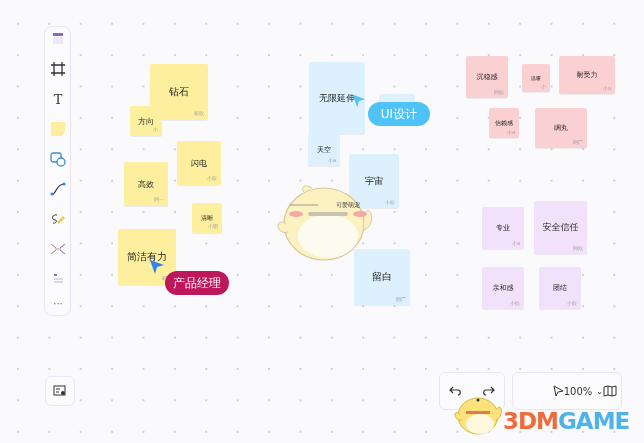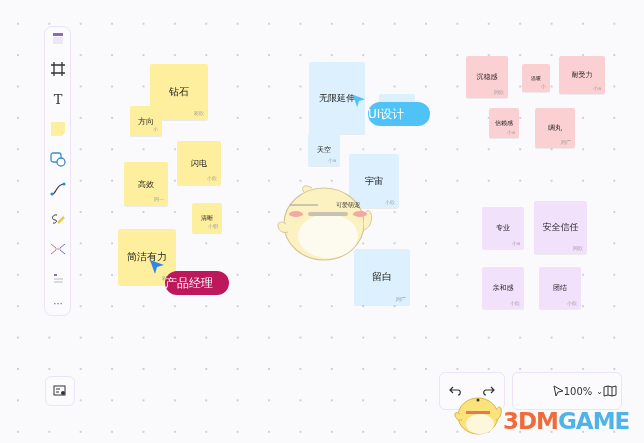--- a/index.html
+++ b/index.html
@@ -23,21 +23,21 @@
     display: flex; align-items: center; justify-content: center;
     color: #222; box-shadow: 0 1px 0 rgba(0,0,0,0.06); margin-top: 8px;
   }
   .note .author { position: absolute; right: 4px; bottom: 3px; font-size: 5px; color: #999; }
   .y { background: #fdef9e; font-family: Liberation Mono, monospace; }
   .b { background: #dcf1fd; }
   .p { background: #fbd0d3; }
   .v { background: #f2e1fb; }
   .badge {
     position: absolute; height: 24px; border-radius: 12px; color: #fff;
-    font-size: 12px; display: flex; align-items: center; justify-content: flex-start;
+    font-size: 12px; display: flex; align-items: center; justify-content: center;
   }
   .panel {
     position: absolute; height: 38px; top: 372px; border: 1px solid #ece4f6;
     border-radius: 6px; background: #fbfbfd; display: flex; align-items: center;
   }
   .pbtn { display:flex; align-items:center; justify-content:center; font-size: 10px; color:#333; }
   .mascot { position: absolute; }
   .watermark {
     position: absolute; left: 503px; top: 408px; font-size: 23px; font-weight: bold;
     font-family: "DejaVu Sans", sans-serif; letter-spacing: -1px;
@@ -147,29 +147,29 @@
 </div>
 
 <div class="note p" style="left:466px;top:48px;width:42px;height:42px;font-size:7px">
   <span>沉稳感</span>
   <span class="author">阿欣</span>
 </div>
 <div class="note p" style="left:522px;top:56px;width:28px;height:28px;font-size:5px">
   <span>温暖</span>
   <span class="author">小</span>
 </div>
-<div class="note p" style="left:559px;top:48px;width:46px;height:38px;font-size:7px">
+<div class="note p" style="left:559px;top:48px;width:56px;height:38px;font-size:7px">
   <span>耐受力</span>
   <span class="author">小a</span>
 </div>
 <div class="note p" style="left:489px;top:100px;width:30px;height:30px;font-size:6px">
   <span>信赖感</span>
   <span class="author">小a</span>
 </div>
-<div class="note p" style="left:535px;top:100px;width:40px;height:40px;font-size:7px">
+<div class="note p" style="left:535px;top:100px;width:52px;height:40px;font-size:7px">
   <span>绸丸</span>
   <span class="author">阿广</span>
 </div>
 
 <div class="note v" style="left:482px;top:199px;width:42px;height:42px;font-size:7px">
   <span>专业</span>
   <span class="author">小a</span>
 </div>
 <div class="note v" style="left:534px;top:193px;width:53px;height:53px;font-size:9px">
   <span>安全信任</span>

